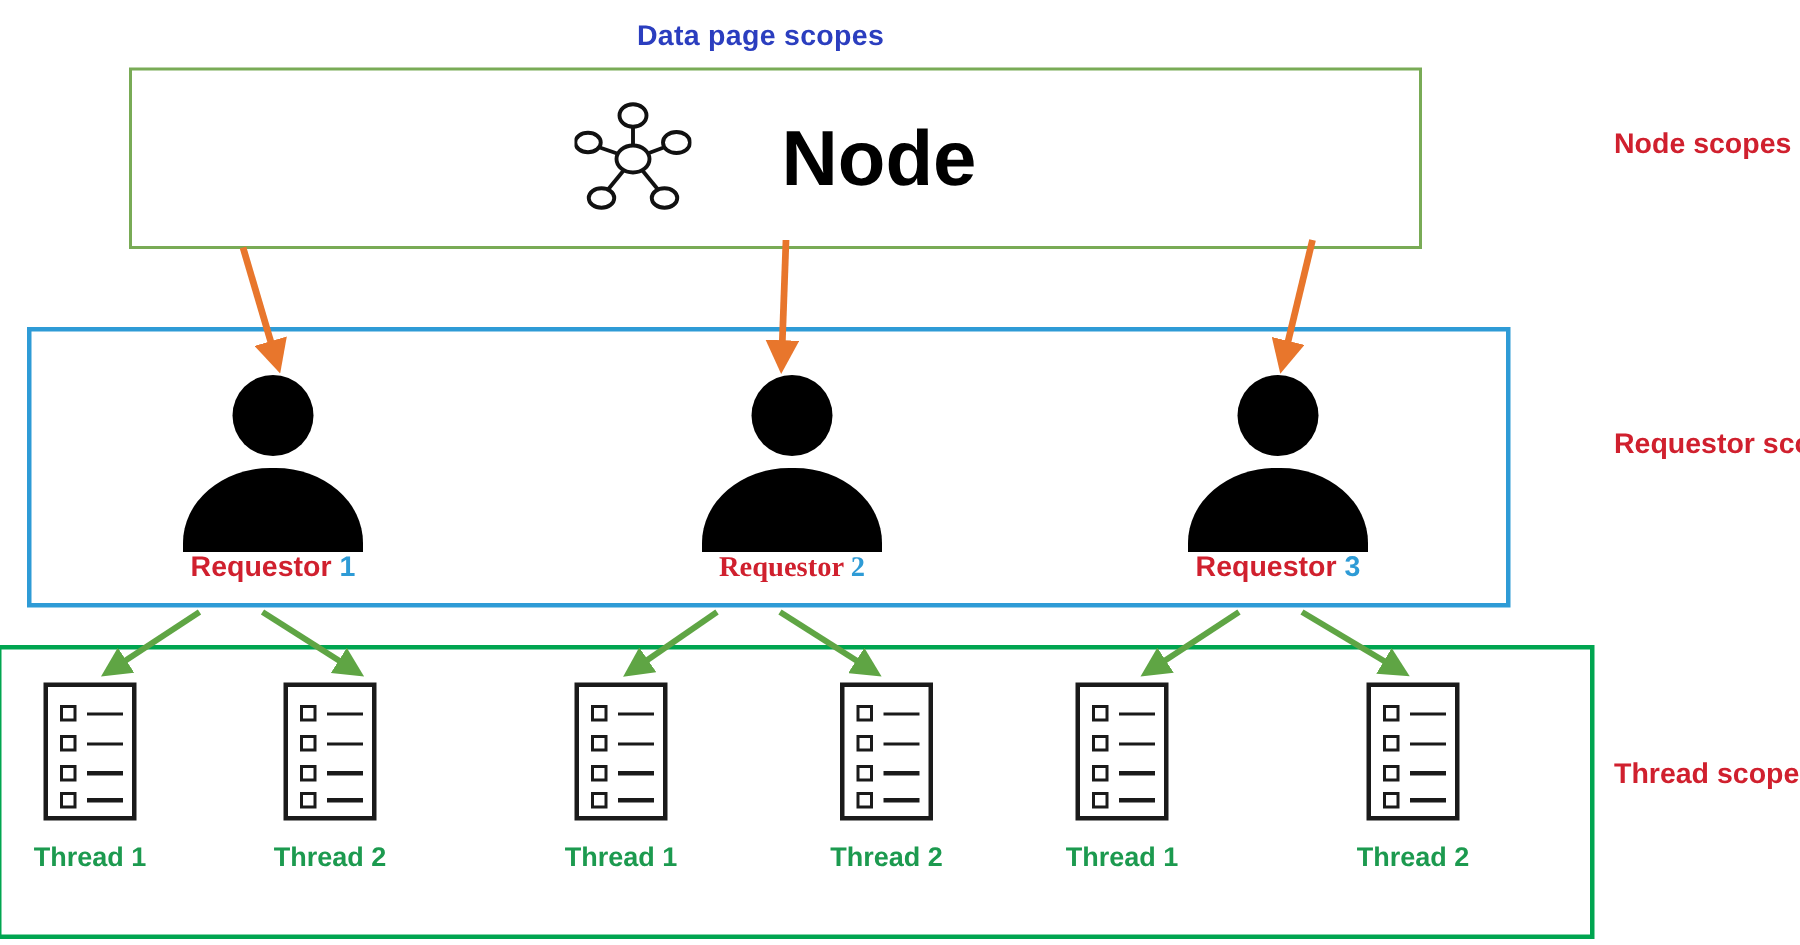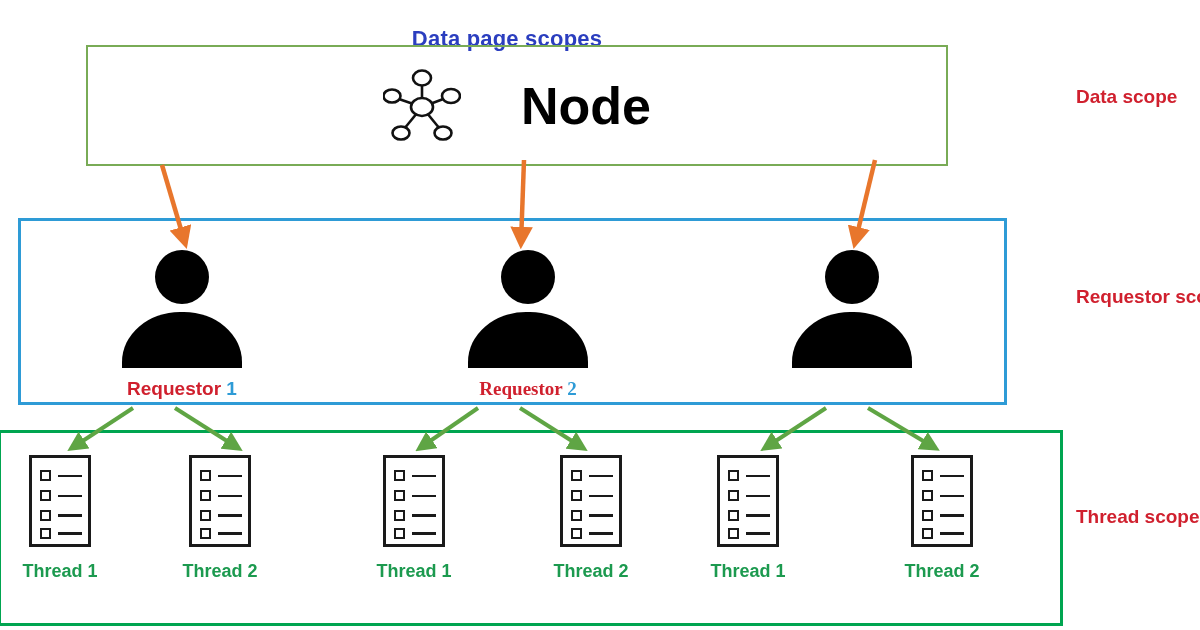--- a/index.html
+++ b/index.html
@@ -7,23 +7,22 @@
     width:1200px;height:630px;position:relative;overflow:hidden;
     background:#ffffff;
     font-family:"Liberation Sans", sans-serif;
   }
   #stage{position:absolute;left:0;top:0;width:1200px;height:630px;}
 
   
   .title{
     position:absolute; left:0; top:14px; width:1014px;
     text-align:center;
-    font-size:22px; font-weight:bold; color:#2B3EBF;
+    font-size:19px; font-weight:bold; color:#2B3EBF;
     letter-spacing:.2px;
-    margin-top:12px;
   }
 
   
   .box{position:absolute; box-sizing:border-box; background:transparent;}
   .box-node{ left:86px;  top:45px;  width:862px;  height:121px; border:2px solid #79AB56;}
   .box-req { left:18px;  top:218px; width:989px;  height:187px; border:3px solid #2E9BD6;}
   .box-thr { left:-2px;  top:430px; width:1065px; height:196px; border:3px solid #00A550;}
 
   
   .node-row{
@@ -50,21 +49,21 @@
     position:absolute; left:33px; top:0; width:54px; height:54px;
     background:#000; border-radius:50%;
   }
   .person .body{
     position:absolute; left:0; top:62px; width:120px; height:56px;
     background:#000;
     border-top-left-radius:58px 50px;
     border-top-right-radius:58px 50px;
   }
   .r-label{
-    margin-top:10px; font-size:19px; font-weight:bold; color:#D0202E;
+    margin-top:0; font-size:19px; font-weight:bold; color:#D0202E;
     white-space:nowrap;
   }
   .r-label .num{color:#2E9BD6;}
 
   
   .thread{position:absolute; top:455px; width:130px; text-align:center;}
   .t1{left:-5px;}  .t2{left:155px;}  .t3{left:349px;}
   .t4{left:526px;} .t5{left:683px;}  .t6{left:877px;}
   .doc{
     position:relative; width:62px; height:92px; margin:0 auto;
@@ -108,21 +107,21 @@
         <ellipse cx="39" cy="12" rx="9" ry="7.5" fill="#fff" stroke="#111" stroke-width="2.6"></ellipse>
         <ellipse cx="68" cy="30" rx="9" ry="7" fill="#fff" stroke="#111" stroke-width="2.6"></ellipse>
         <ellipse cx="60" cy="67" rx="8.5" ry="6.5" fill="#fff" stroke="#111" stroke-width="2.6"></ellipse>
         <ellipse cx="18" cy="67" rx="8.5" ry="6.5" fill="#fff" stroke="#111" stroke-width="2.6"></ellipse>
         <ellipse cx="9" cy="30" rx="8.5" ry="6.5" fill="#fff" stroke="#111" stroke-width="2.6"></ellipse>
       </svg>
     </span>
     <span class="node-label">Node</span>
   </div>
 
-  <div class="scope-cap cap-node">Data scope</div>
+  <div class="scope-cap cap-node">Node scopes</div>
   <div class="scope-cap cap-req">Requestor sco</div>
   <div class="scope-cap cap-thr">Thread scope</div>
 
   <div class="requestor r1">
     <div class="person">
         <div class="head"></div>
         <div class="body"></div>
       </div>
     <div class="r-label">
       <span>Requestor</span>
@@ -137,20 +136,24 @@
     <div class="r-label">
       <span>Requestor</span>
       <span class="num">2</span>
     </div>
   </div>
   <div class="requestor r3">
     <div class="person">
         <div class="head"></div>
         <div class="body"></div>
       </div>
+    <div class="r-label">
+      <span>Requestor</span>
+      <span class="num">3</span>
+    </div>
   </div>
 
   <div class="thread t1">
     <div class="doc">
       <div class="line l1">
           <span class="cb"></span>
           <span class="dash"></span>
         </div>
       <div class="line l2">
           <span class="cb"></span>

